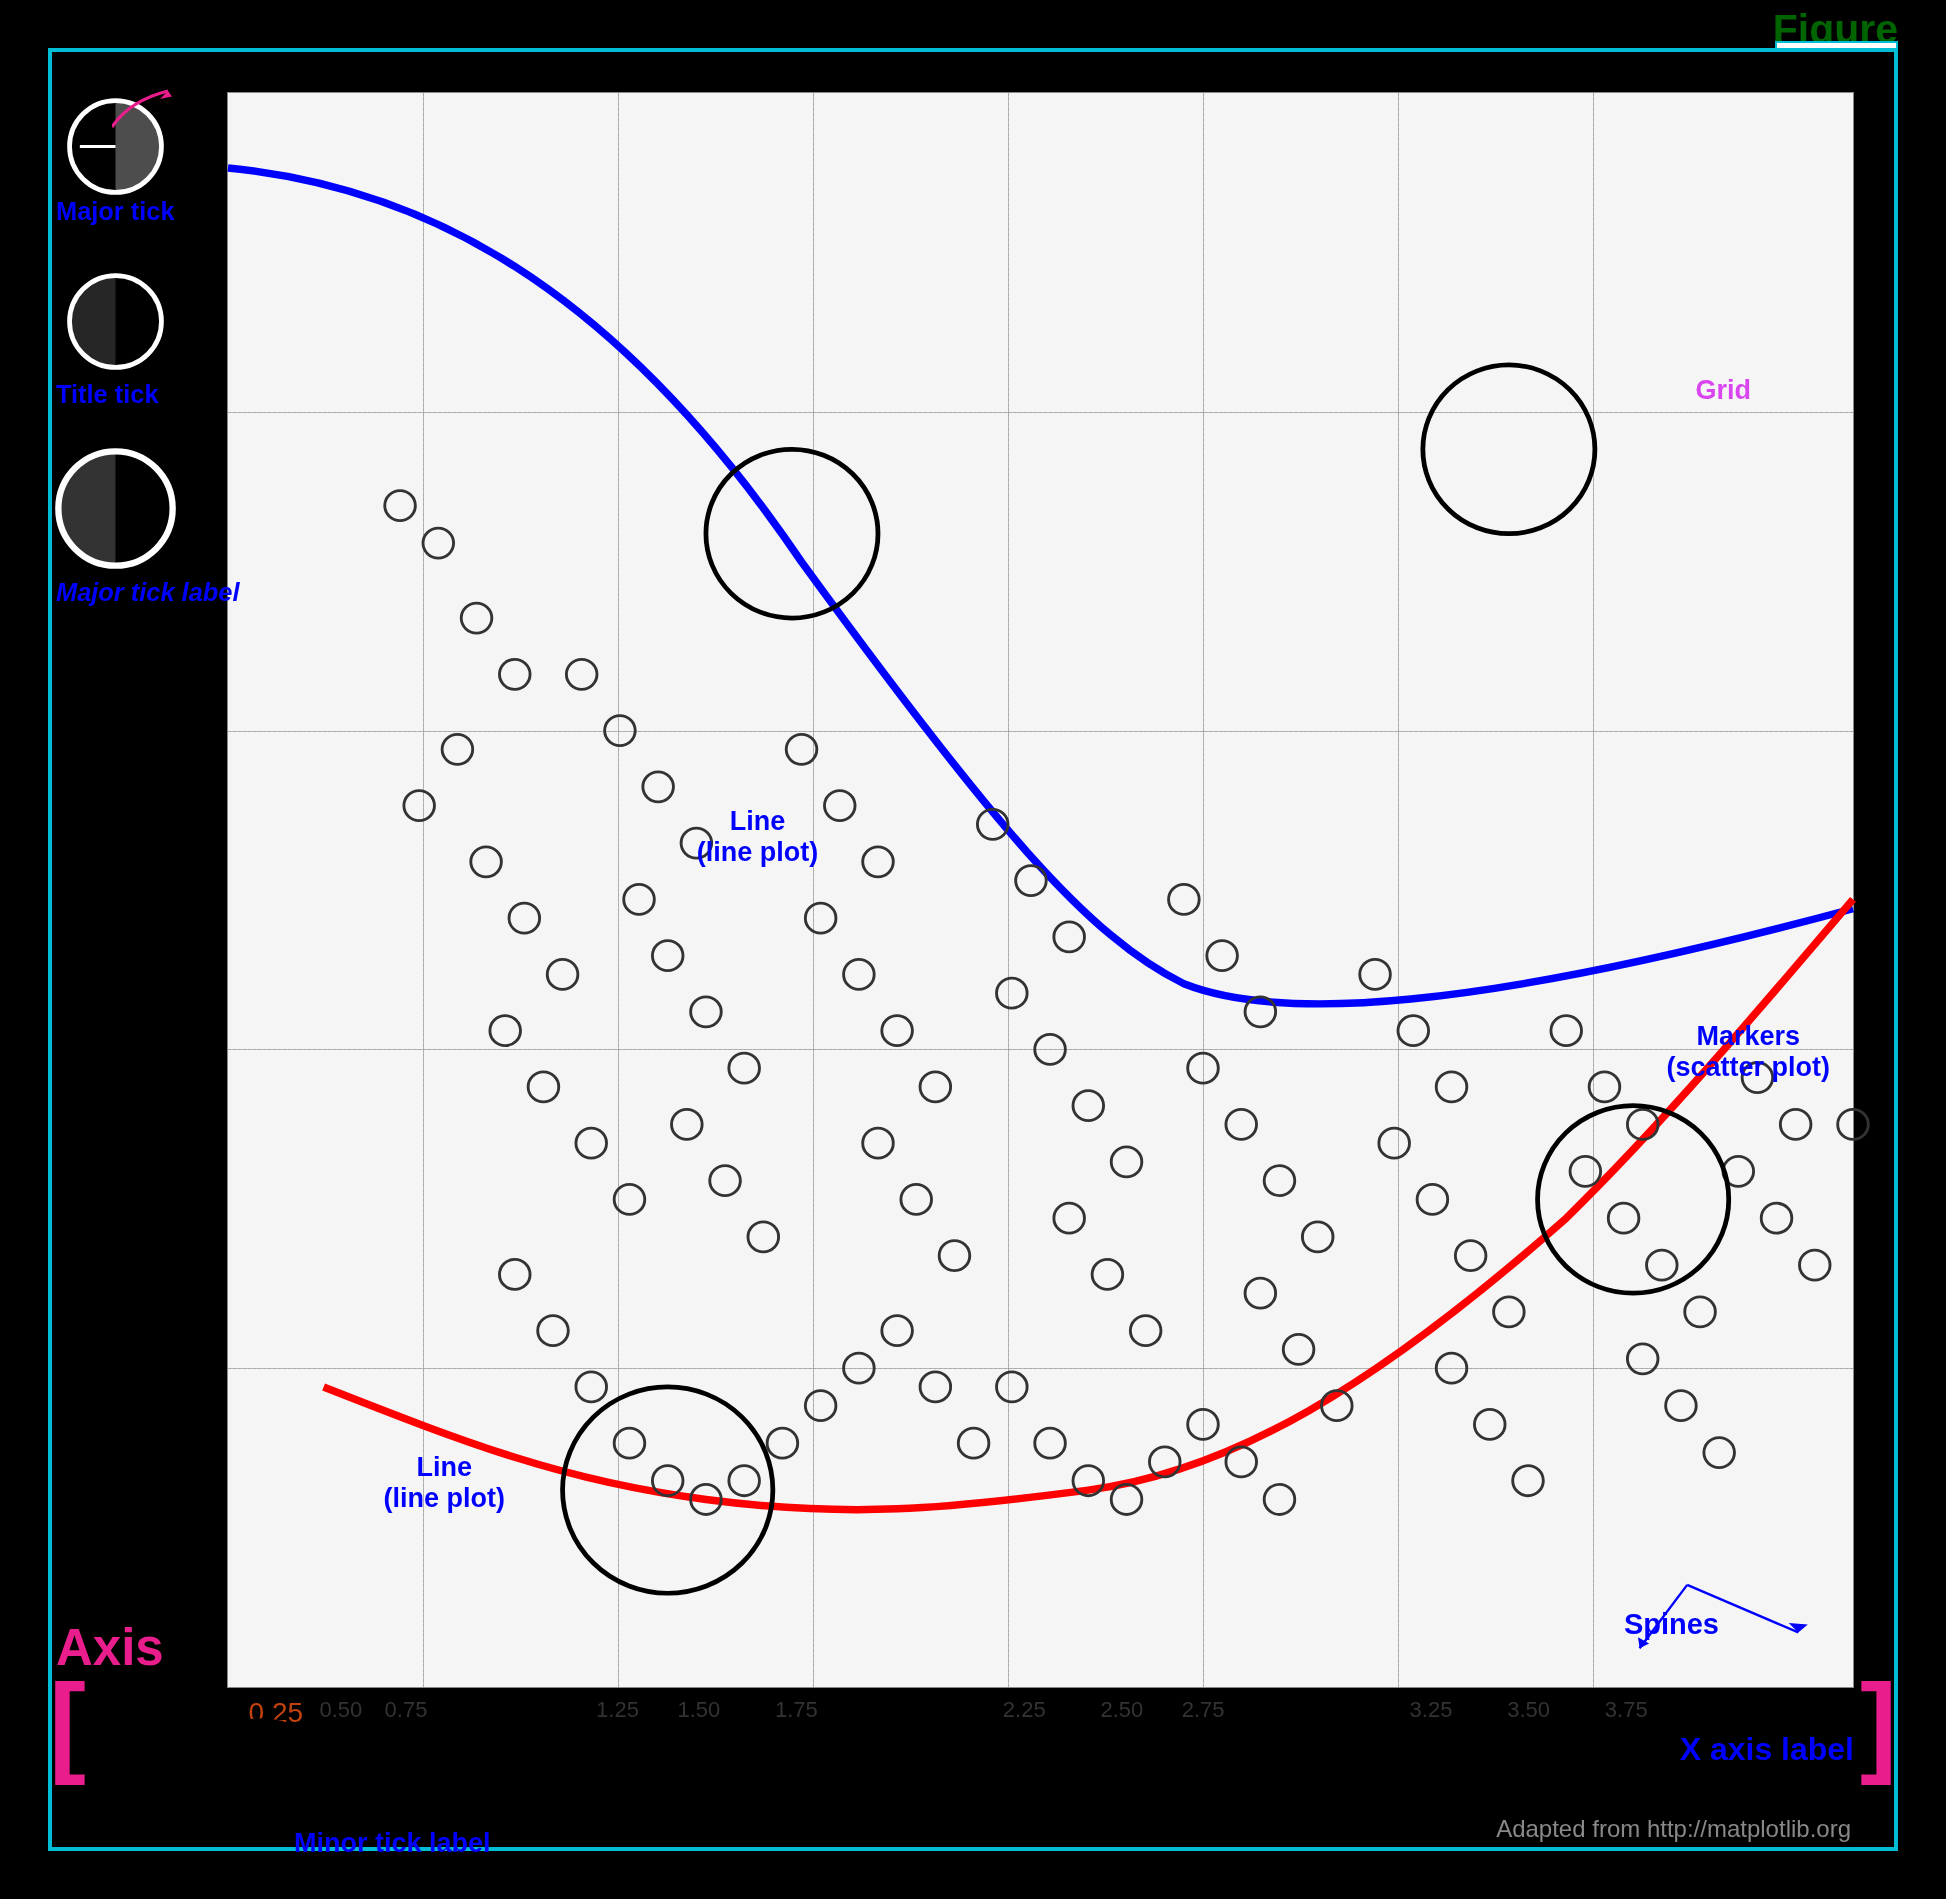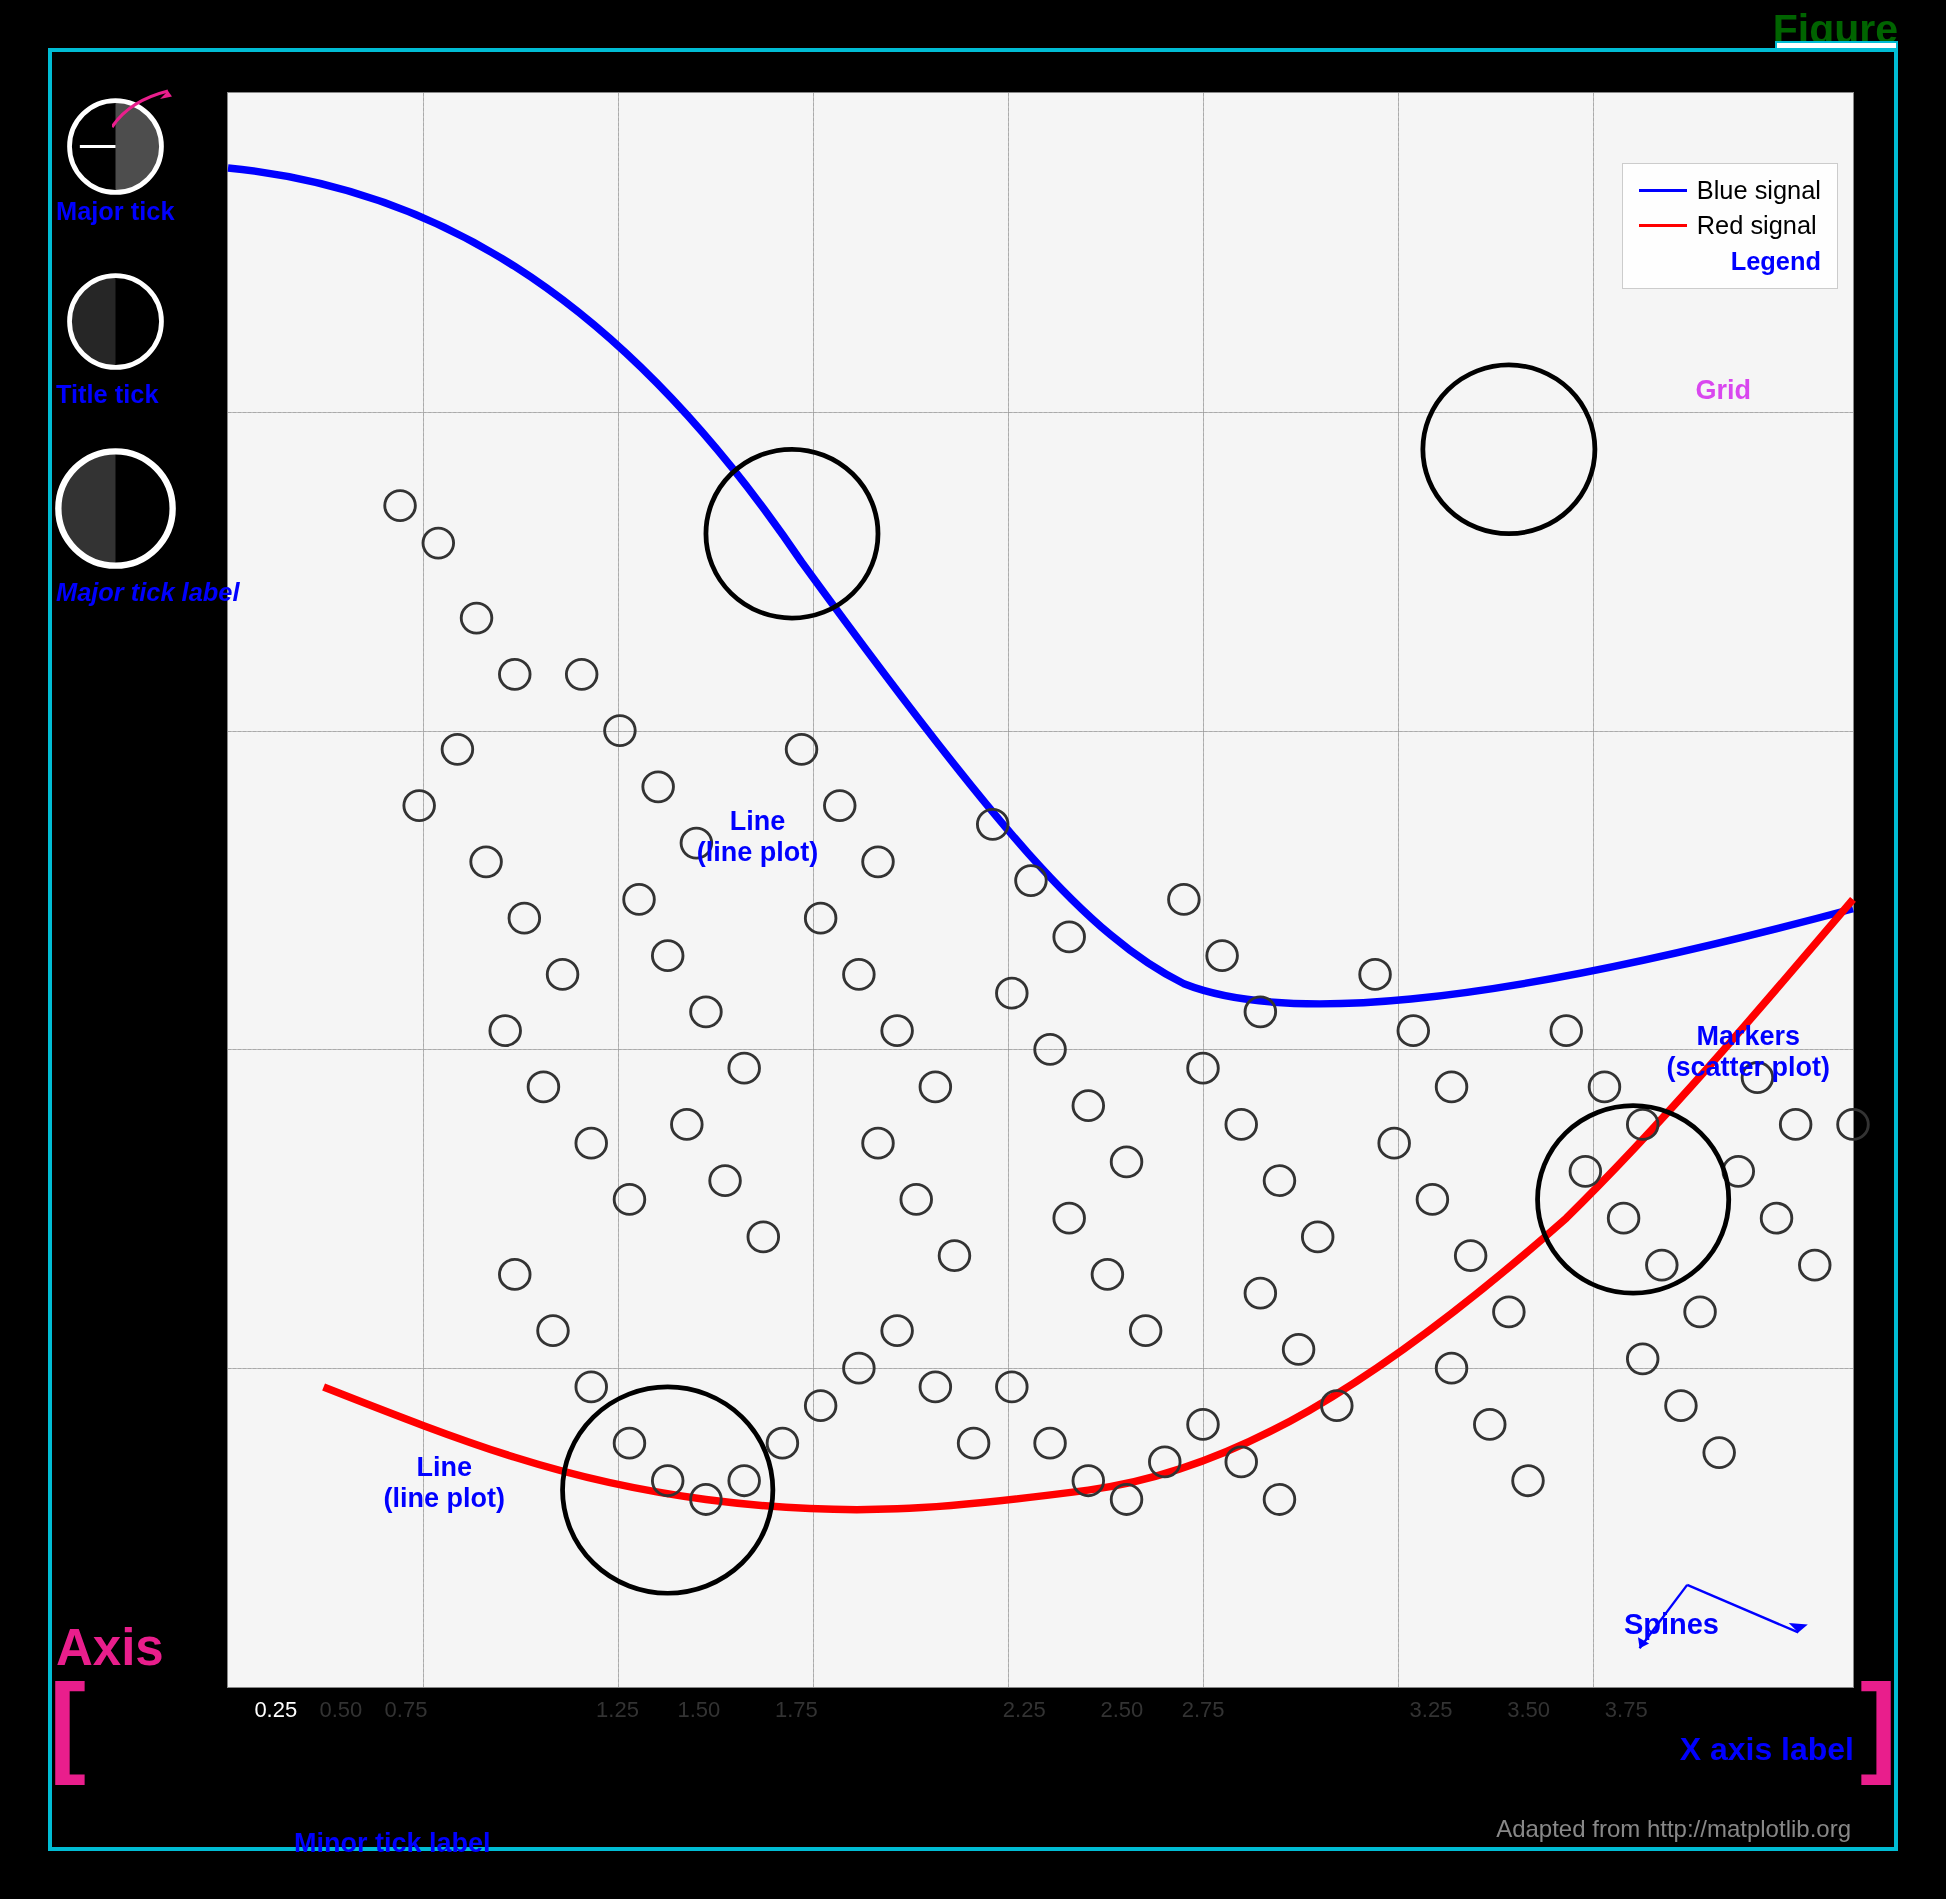--- a/index.html
+++ b/index.html
@@ -368,45 +368,34 @@
 
       <circle cx="1340" cy="380" r="90" fill="none" stroke="#000" stroke-width="5"></circle>
 
     </svg>
 
   </div>
 
   <div class="x-axis-label">X axis label</div>
 
   <div style="position:absolute; bottom:118px; left:175px; right:40px; height:32px;">
-    <span style="position:absolute; left:3%; font-size:22px; color:#ffffff; transform:translateX(-50%)">0.25</span>
+    <span style="position:absolute; left:3%; font-size:28px; color:#c2410c; transform:translateX(-50%)">0.25</span>
     <span style="position:absolute; left:7%; font-size:22px; color:#333; transform:translateX(-50%)">0.50</span>
     <span style="position:absolute; left:11%; font-size:22px; color:#333; transform:translateX(-50%)">0.75</span>
     <span style="position:absolute; left:24%; font-size:22px; color:#333; transform:translateX(-50%)">1.25</span>
     <span style="position:absolute; left:29%; font-size:22px; color:#333; transform:translateX(-50%)">1.50</span>
     <span style="position:absolute; left:35%; font-size:22px; color:#333; transform:translateX(-50%)">1.75</span>
     <span style="position:absolute; left:49%; font-size:22px; color:#333; transform:translateX(-50%)">2.25</span>
     <span style="position:absolute; left:55%; font-size:22px; color:#333; transform:translateX(-50%)">2.50</span>
     <span style="position:absolute; left:60%; font-size:22px; color:#333; transform:translateX(-50%)">2.75</span>
     <span style="position:absolute; left:74%; font-size:22px; color:#333; transform:translateX(-50%)">3.25</span>
     <span style="position:absolute; left:80%; font-size:22px; color:#333; transform:translateX(-50%)">3.50</span>
     <span style="position:absolute; left:86%; font-size:22px; color:#333; transform:translateX(-50%)">3.75</span>
   </div>
 
-  <div class="legend-box">
-    <div class="legend-item">
-      <div class="legend-line" style="background:#0000ff"></div>
-      <span>Blue signal</span>
-    </div>
-    <div class="legend-item">
-      <div class="legend-line" style="background:#ff0000"></div>
-      <span>Red signal</span>
-    </div>
-    <div style="color:#00f; font-size:25.4px; font-weight:bold; text-align:right; margin-top:6.4px;">Legend</div>
-  </div>
 
   <div class="ann-label" style="left:35%; top:42%; color:#00f; font-size:27px; font-weight:bold; text-align:center;">
     Line<br>(line plot)
   </div>
 
   <div class="ann-label" style="left:18%; top:78%; color:#00f; font-size:27px; font-weight:bold; text-align:center;">
     Line<br>(line plot)
   </div>
 
   <div class="ann-label" style="right:64px; top:54%; color:#00f; font-size:27px; font-weight:bold; text-align:center;">

